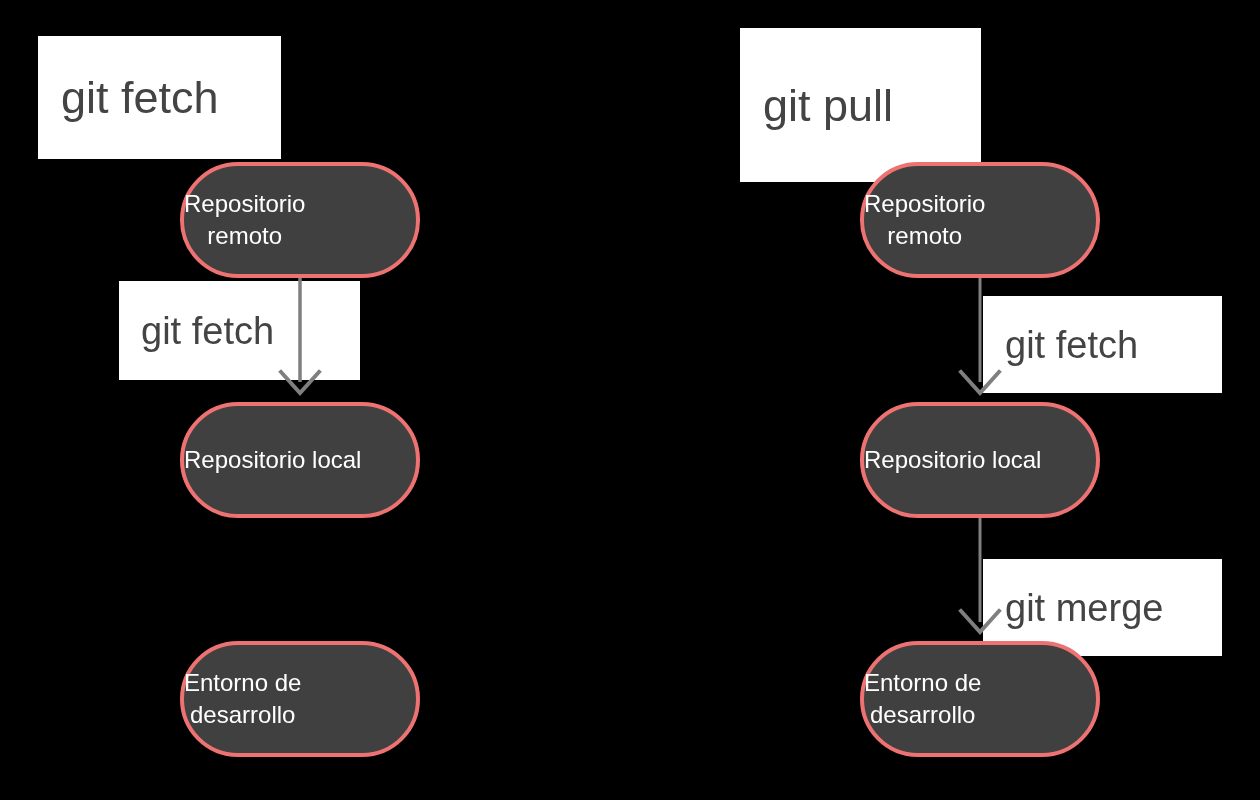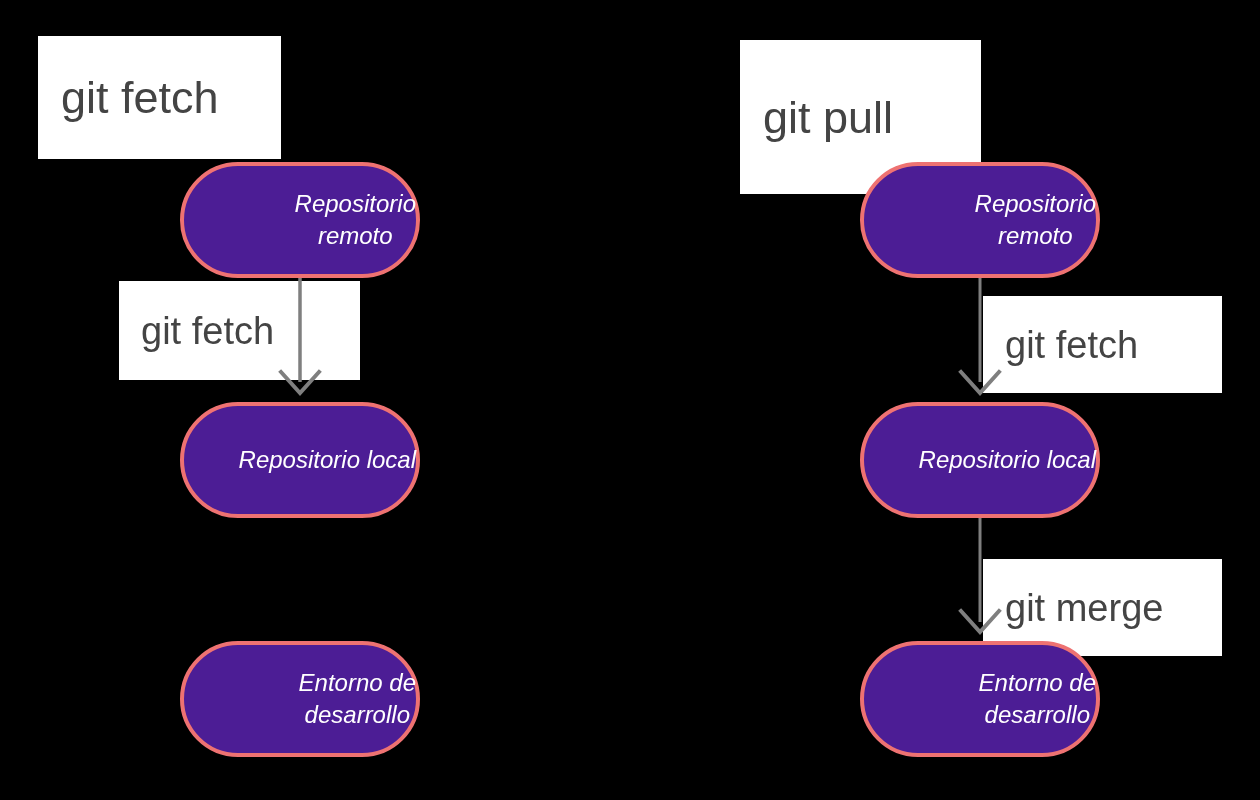--- a/index.html
+++ b/index.html
@@ -35,28 +35,27 @@
     line-height: 1;
     white-space: nowrap;
   }
 
   
   .node {
     position: absolute;
     width: 240px;
     height: 116px;
     box-sizing: border-box;
-    background: #4c1d95;
+    background: #404040;
     border: 4px solid #EE7272;
     border-radius: 58px;
     display: flex;
     align-items: center;
-    justify-content: flex-end;
+    justify-content: flex-start;
     z-index: 8;
-    font-style: italic;
   }
   .node .node-label {
     color: #FFFFFF;
     font-size: 24px;
     font-weight: 400;
     line-height: 1.35;
     text-align: center;
     white-space: pre-line;
   }
 
@@ -130,21 +129,21 @@
 
   <svg class="arrow-layer" viewBox="0 0 1260 800" width="1260" height="800" aria-hidden="true">
 
     <line x1="980" y1="278" x2="980" y2="382" stroke="#7F7F7F" stroke-width="3"></line>
     <polyline points="961,372 980,393 999,372" fill="none" stroke="#7F7F7F" stroke-width="4" stroke-linecap="square" stroke-linejoin="miter"></polyline>
 
     <line x1="980" y1="518" x2="980" y2="622" stroke="#7F7F7F" stroke-width="3"></line>
     <polyline points="961,611 980,632 999,611" fill="none" stroke="#7F7F7F" stroke-width="4" stroke-linecap="square" stroke-linejoin="miter"></polyline>
   </svg>
 
-  <div class="title-card" style="left:740px; top:40px; width:241px; height:154px;">
+  <div class="title-card" style="left:740px; top:28px; width:241px; height:154px;">
     <span class="title-text">git pull</span>
   </div>
 
   <div class="node" style="left:860px; top:162px;">
     <span class="node-label">Repositorio
 remoto</span>
   </div>
 
   <div class="edge-label" style="left:983px; top:296px; width:239px; height:97px;">
     <span class="edge-text">git fetch</span>

